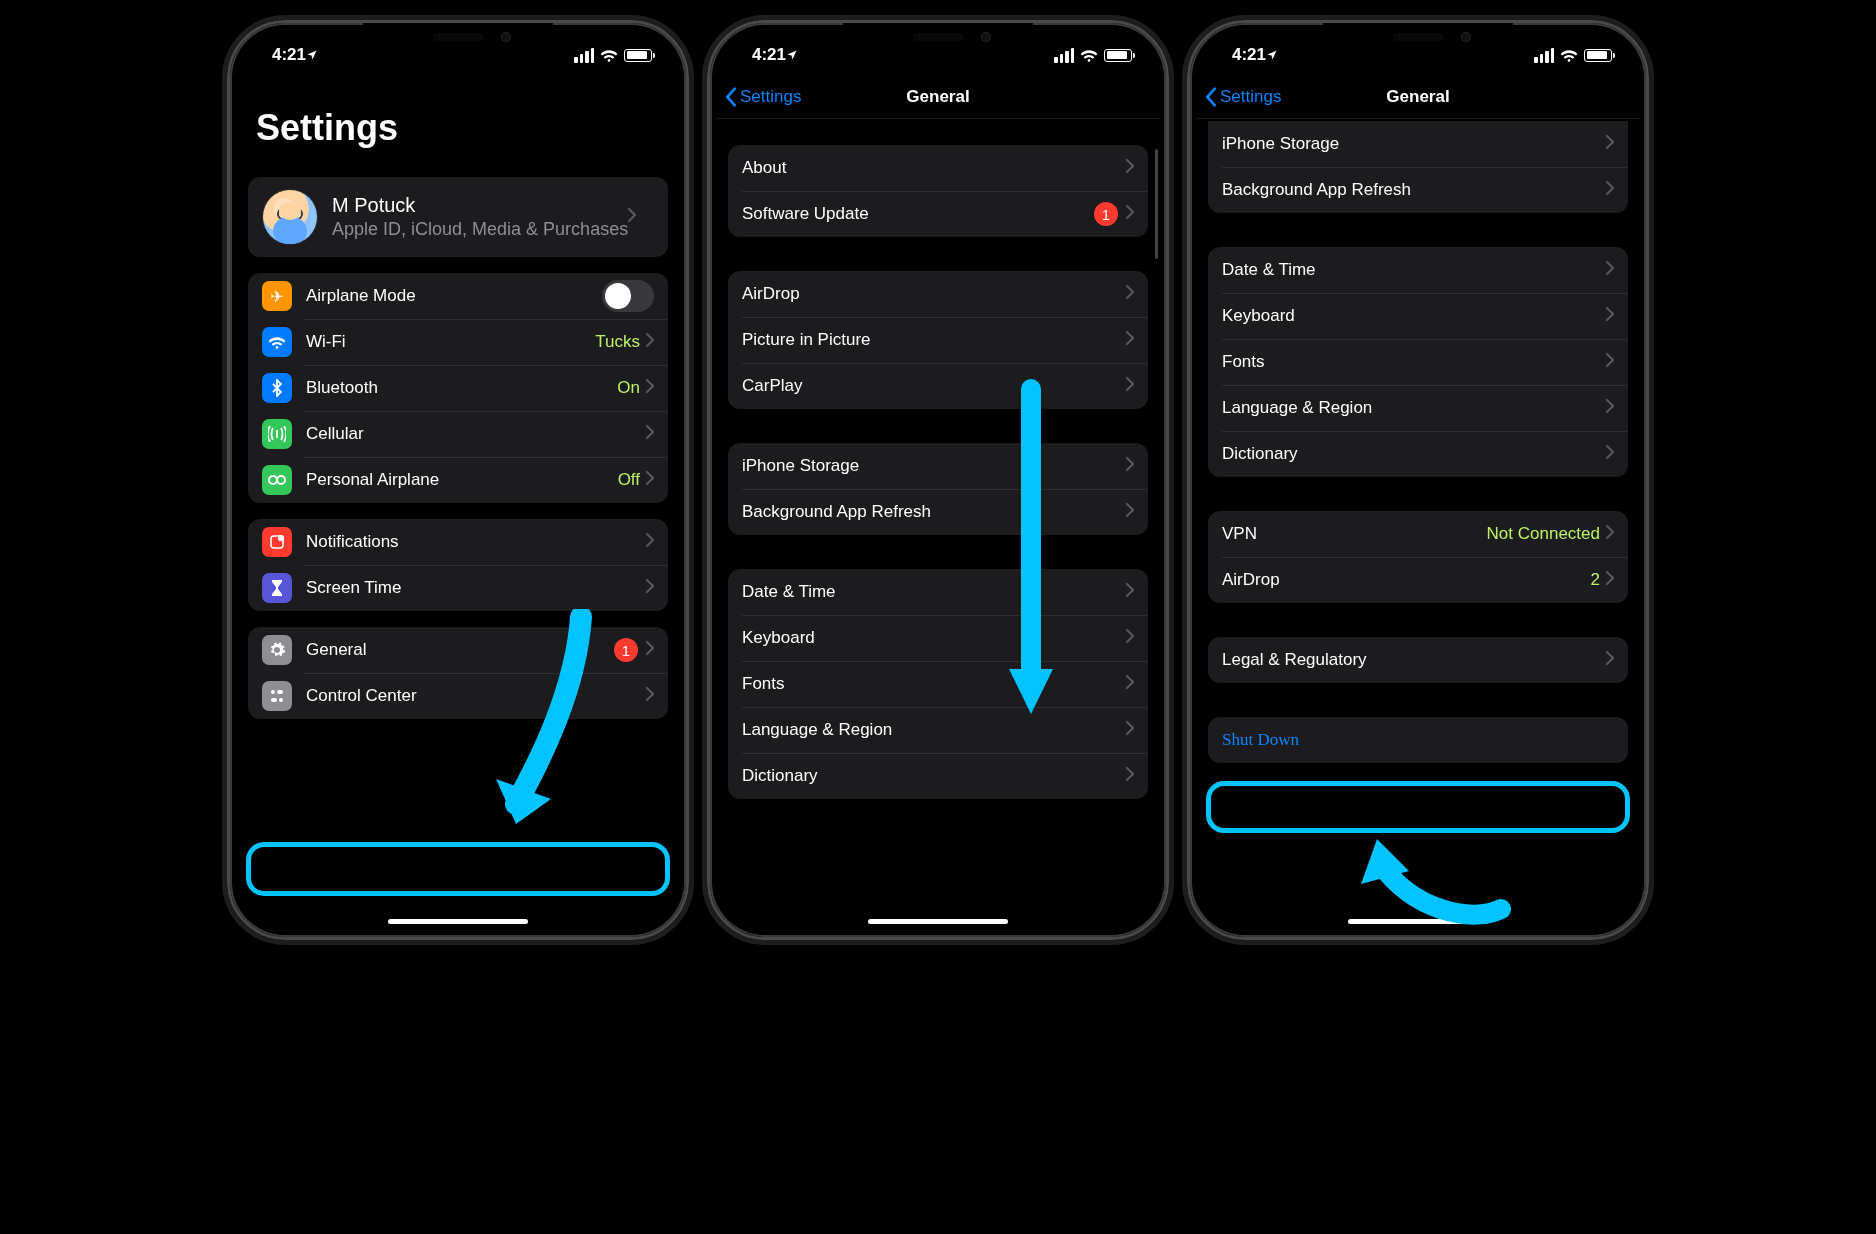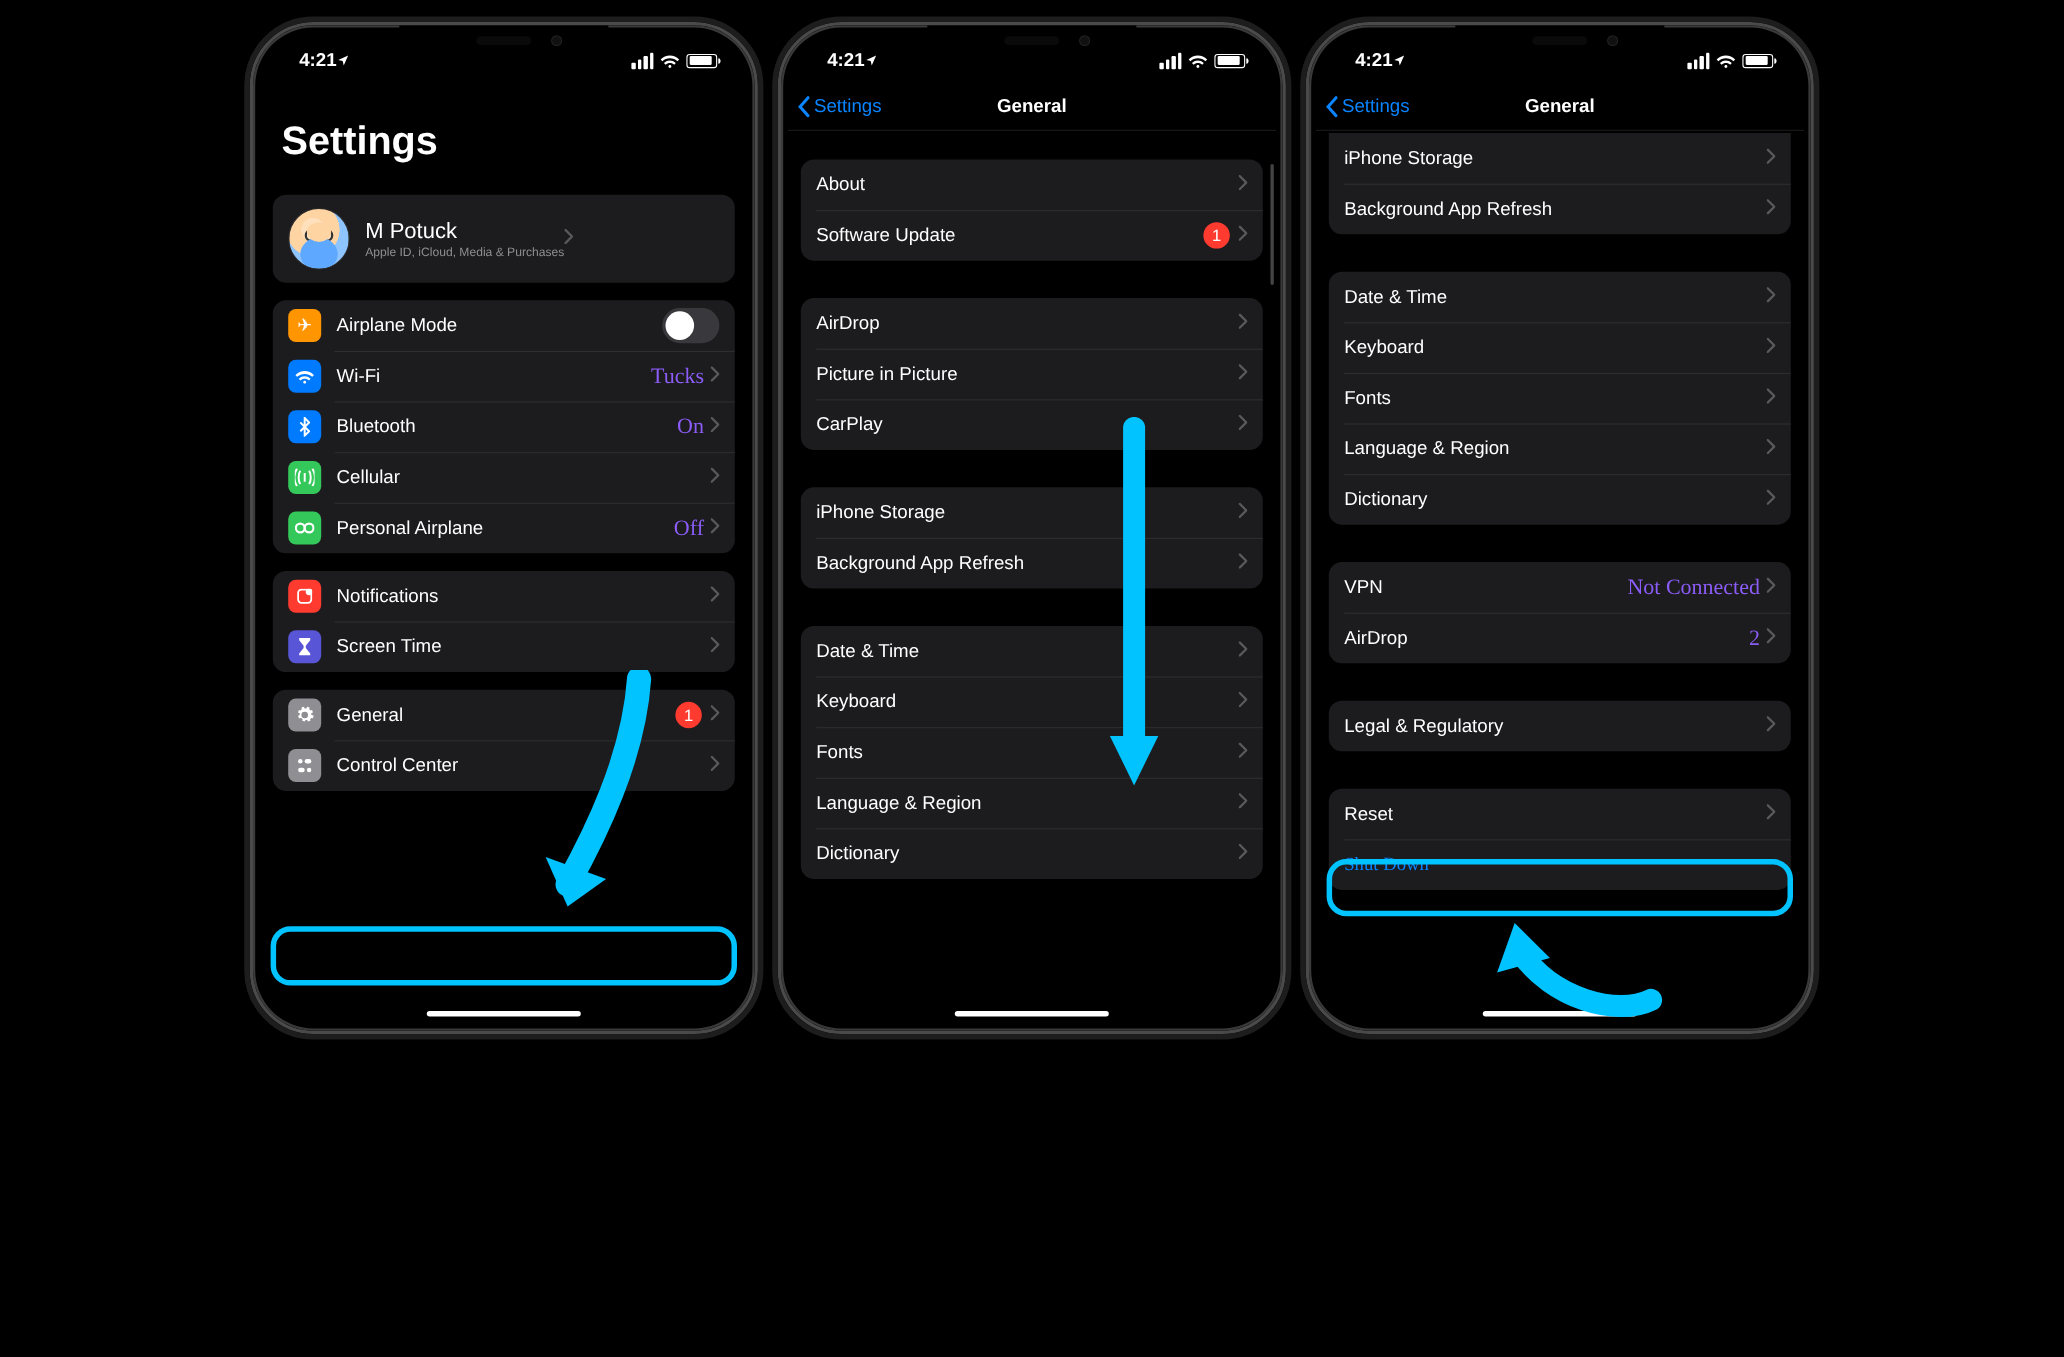--- a/index.html
+++ b/index.html
@@ -95,21 +95,21 @@
   display:flex;align-items:center;
   padding: 0 14px;
   position:relative;
 }
 .row + .row::before {
   content:"";position:absolute;left:14px;right:0;top:0;height:0.5px;background:#2e2e30;
 }
 .row.icon-row + .row.icon-row::before,
 .row.profile + .row::before { left:56px; }
 .row .label { flex:1; font-size:17px; }
-.row .value { color:#8b5cf6;font-size:20px;margin-right:6px;font-family:Liberation Serif, serif; }
+.row .value { color:#bef264;font-size:17px;margin-right:6px; }
 .chev { color:#5a5a5e; }
 .chev svg{width:8px;height:14px;}
 .ico {
   width:30px;height:30px;border-radius:7px;
   margin-right:14px;display:flex;align-items:center;justify-content:center;font-size:16px;color:#fff;
 }
 .switch { width:52px;height:32px;border-radius:16px;background:#39393d;position:relative; }
 .switch::after{content:"";position:absolute;left:3px;top:3px;width:26px;height:26px;border-radius:50%;background:#fff;}
 .badge { min-width:24px;height:24px;border-radius:12px;background:#ff3b30;color:#fff;font-size:15px;font-weight:500;display:flex;align-items:center;justify-content:center;margin-right:8px;padding:0 6px; }
 .profile { height:80px; }
@@ -121,21 +121,21 @@
   border:1px solid #2a2a2c;
 }
 .avatar::after{
   content:"";position:absolute;top:12px;left:50%;transform:translateX(-50%);
   width:22px;height:18px;border-radius:50%;background:#ffd4a3;
   box-shadow:0 20px 0 6px #5ea9ff;
 }
 .avatar .glasses{position:absolute;top:18px;width:30px;height:12px;display:flex;gap:2px;justify-content:center;}
 .avatar .glasses span{width:12px;height:12px;border:2px solid #333;border-radius:50%;background:rgba(255,255,255,0.4);}
 .profile-text .name{font-size:20px;}
-.profile-text .sub{font-size:11px;color:#8e8e93;margin-top:2px;}
+.profile-text .sub{font-size:18px;color:#8e8e93;margin-top:2px;}
 .link-blue { color:#0a84ff;font-family:Liberation Serif, serif; }
 .highlight {
   position:absolute;
   border:5px solid #00c3ff;
   border-radius:18px;
   pointer-events:none;
   z-index:40;
 }
 .arrow-annot {
   position:absolute;z-index:41;pointer-events:none;
@@ -561,26 +561,20 @@
         <div class="row">
             <span class="label">Legal &amp; Regulatory</span>
             <span class="chev"><svg viewBox="0 0 8 14" fill="none">
                 <path d="M1 1l6 6-6 6" stroke="currentColor" stroke-width="2" stroke-linecap="round"></path>
               </svg></span>
           </div>
       </div>
 
       <div class="group" style="margin-top:34px">
         <div class="row">
-            <span class="label">Reset</span>
-            <span class="chev"><svg viewBox="0 0 8 14" fill="none">
-                <path d="M1 1l6 6-6 6" stroke="currentColor" stroke-width="2" stroke-linecap="round"></path>
-              </svg></span>
-          </div>
-        <div class="row">
             <span class="label link-blue">Shut Down</span>
           </div>
       </div>
     </div>
 
     <div class="highlight" style="left:10px;right:10px;top:752px;height:52px;"></div>
     <svg class="arrow-annot" style="left:155px;top:800px;width:160px;height:100px" viewBox="0 0 160 100">
       <path d="M150 80 C 120 95, 60 80, 30 35" fill="none" stroke="#00c3ff" stroke-width="20" stroke-linecap="round"></path>
       <path d="M10 55 L26 10 L58 42 Z" fill="#00c3ff"></path>
     </svg>

